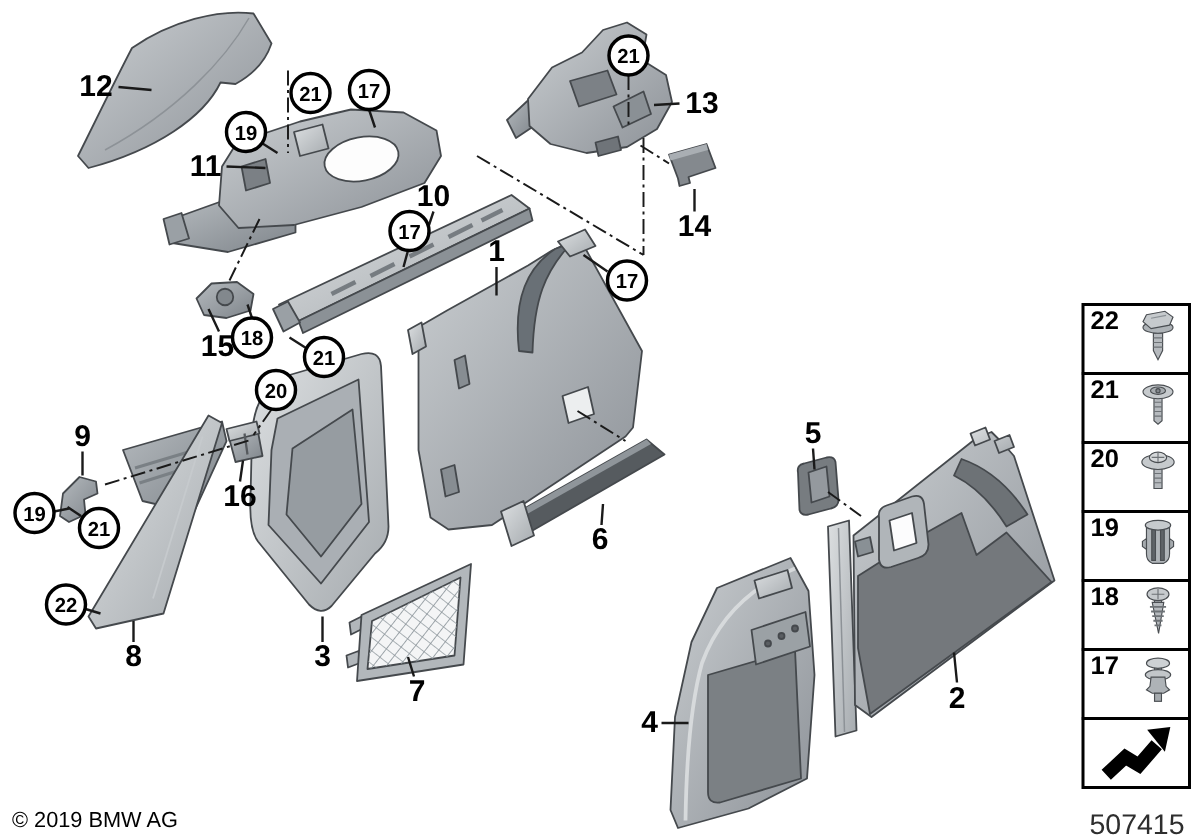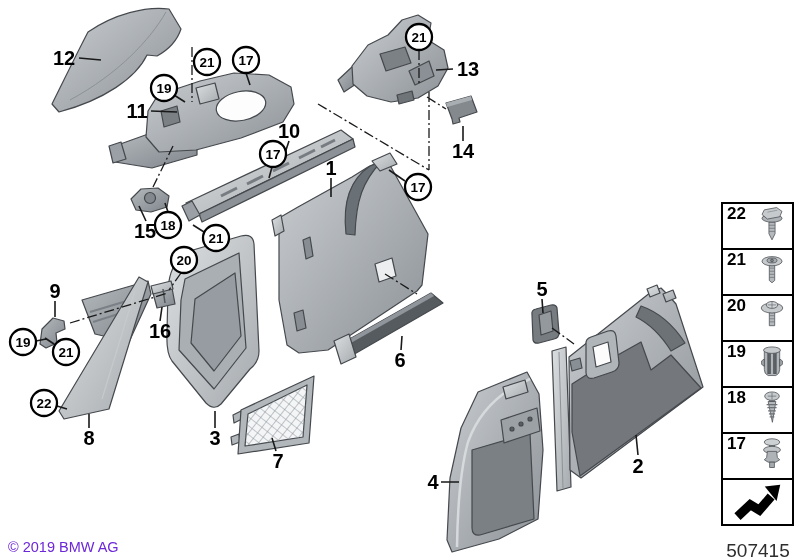--- a/index.html
+++ b/index.html
@@ -11,21 +11,21 @@
   .cc{fill:#fff;stroke:#000;stroke-width:2.3;}
   .clbl{font-size:13.5px;font-weight:bold;fill:#000;text-anchor:middle;dominant-baseline:central;}
   .solidlines{stroke:#1a1a1a;stroke-width:1.6;fill:none;}
   .dashdot{stroke:#1a1a1a;stroke-width:1.3;fill:none;stroke-dasharray:10 3 2 3;}
   #sidebar{position:absolute;left:721px;top:202px;}
   .sbox{position:relative;width:69px;height:44px;border:2px solid #000;background:#fff;margin-top:-2px;}
   .sbox:first-child{margin-top:0;}
   .snum{position:absolute;top:0px;left:4px;font-size:17px;font-weight:bold;color:#000;}
   .fi{position:absolute;right:1px;top:2px;width:38px;height:40px;}
   .ai{position:absolute;left:6px;top:2px;width:57px;height:40px;}
-  #copyright{position:absolute;left:8px;top:539px;font-size:14.5px;color:#6d28d9;}
+  #copyright{position:absolute;left:8px;top:539px;font-size:14.5px;color:#000000;}
   #diagram-number{position:absolute;left:716px;top:540px;width:84px;text-align:center;font-size:19px;color:#2e2e2e;}
 </style>
 </head>
 <body>
 
 <div class="stage">
 
 <svg id="diagram" width="800" height="560" viewBox="0 0 800 560">
   <defs>
     <linearGradient id="gL" x1="0" y1="0" x2="1" y2="1">

